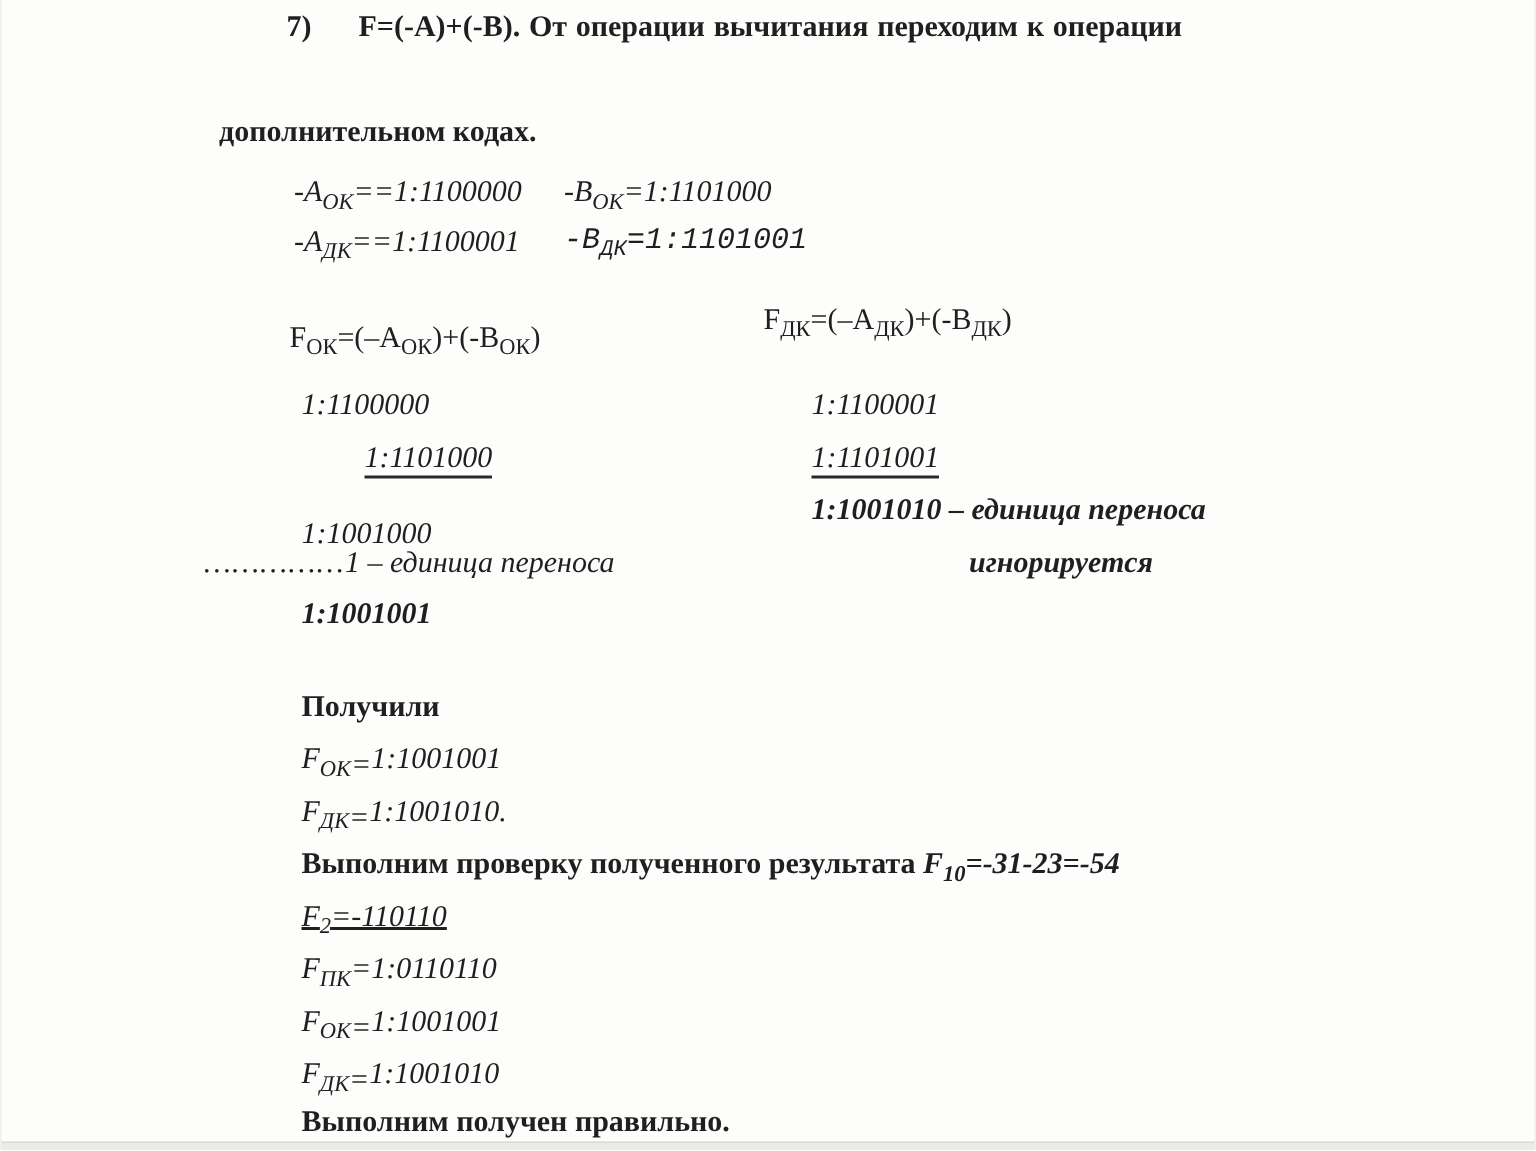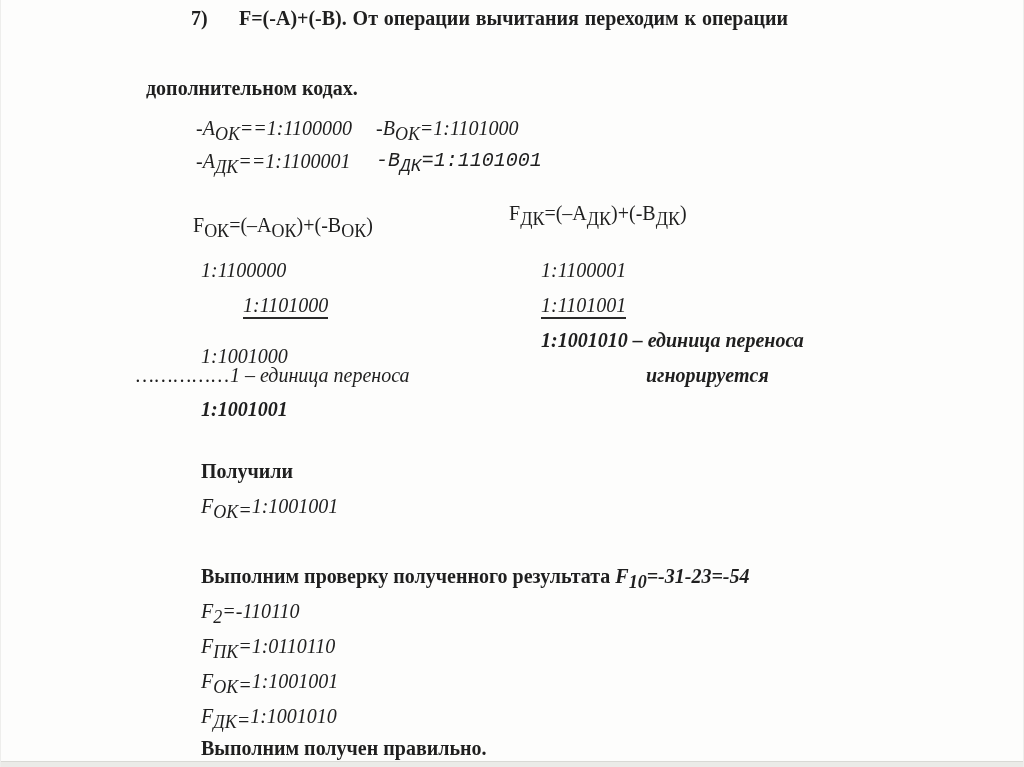--- a/index.html
+++ b/index.html
@@ -12,21 +12,21 @@
     font-size:20px;
     overflow:hidden;
     box-sizing:border-box;
     border-left:1px solid #eeeeec;
     border-right:1px solid #eeeeec;
   }
   .abs{position:absolute;line-height:24px;white-space:nowrap;}
   .it{font-style:italic;}
   .b{font-weight:bold;}
   .u{border-bottom:2px solid #2a2a2a;padding-bottom:1px;}
-  sub{font-size:18px;line-height:0;}
+  sub{font-size:15px;line-height:0;}
   .loweq{display:inline-block;transform:translateY(4px);}
   .para{font-weight:bold;}
   .jline{text-align:justify;text-align-last:justify;white-space:normal;}
   .l1wrap{display:flex;}
   .l1wrap .marker{flex:0 0 48px;}
   .l1wrap .jtext{flex:1 1 auto;text-align:justify;text-align-last:justify;}
   .dots{letter-spacing:1px;}
   .bottom-strip{
     position:absolute;left:0;right:0;bottom:0;height:5px;
     background:#ebebe8;border-top:1px solid #d9d9d5;
@@ -68,24 +68,25 @@
 
   <div class="abs it" style="left:135px;top:363px;"><span class="dots">……………</span><span>1 – единица переноса</span></div>
   <div class="abs it b" style="left:645px;top:363px;">игнорируется</div>
 
   <div class="abs it b" style="left:200px;top:397px;">1:1001001</div>
 
   <div class="abs para" style="left:200px;top:459px;">Получили</div>
 
   <div class="abs it" style="left:200px;top:494px;"><span>F</span><sub>ОК</sub><span class="loweq">=</span><span>1:1001001</span></div>
 
+  <div class="abs it" style="left:200px;top:529px;"><span>F</span><sub>ДК</sub><span class="loweq">=</span><span>1:1001010.</span></div>
 
   <div class="abs" style="left:200px;top:564px;"><span class="para">Выполним проверку полученного результата </span><span class="it b"><span>F</span><sub>10</sub><span>=-31-23=-54</span></span></div>
 
-  <div class="abs it" style="left:200px;top:599px;"><span>F</span><sub>2</sub><span>=-110110</span></div>
+  <div class="abs it" style="left:200px;top:599px;text-decoration:underline;"><span>F</span><sub>2</sub><span>=-110110</span></div>
 
   <div class="abs it" style="left:200px;top:634px;"><span>F</span><sub>ПК</sub><span>=1:0110110</span></div>
 
   <div class="abs it" style="left:200px;top:669px;"><span>F</span><sub>ОК</sub><span class="loweq">=</span><span>1:1001001</span></div>
 
   <div class="abs it" style="left:200px;top:704px;"><span>F</span><sub>ДК</sub><span class="loweq">=</span><span>1:1001010</span></div>
 
   <div class="abs para" style="left:200px;top:736px;">Выполним получен правильно.</div>
 
   <div class="bottom-strip"></div>

